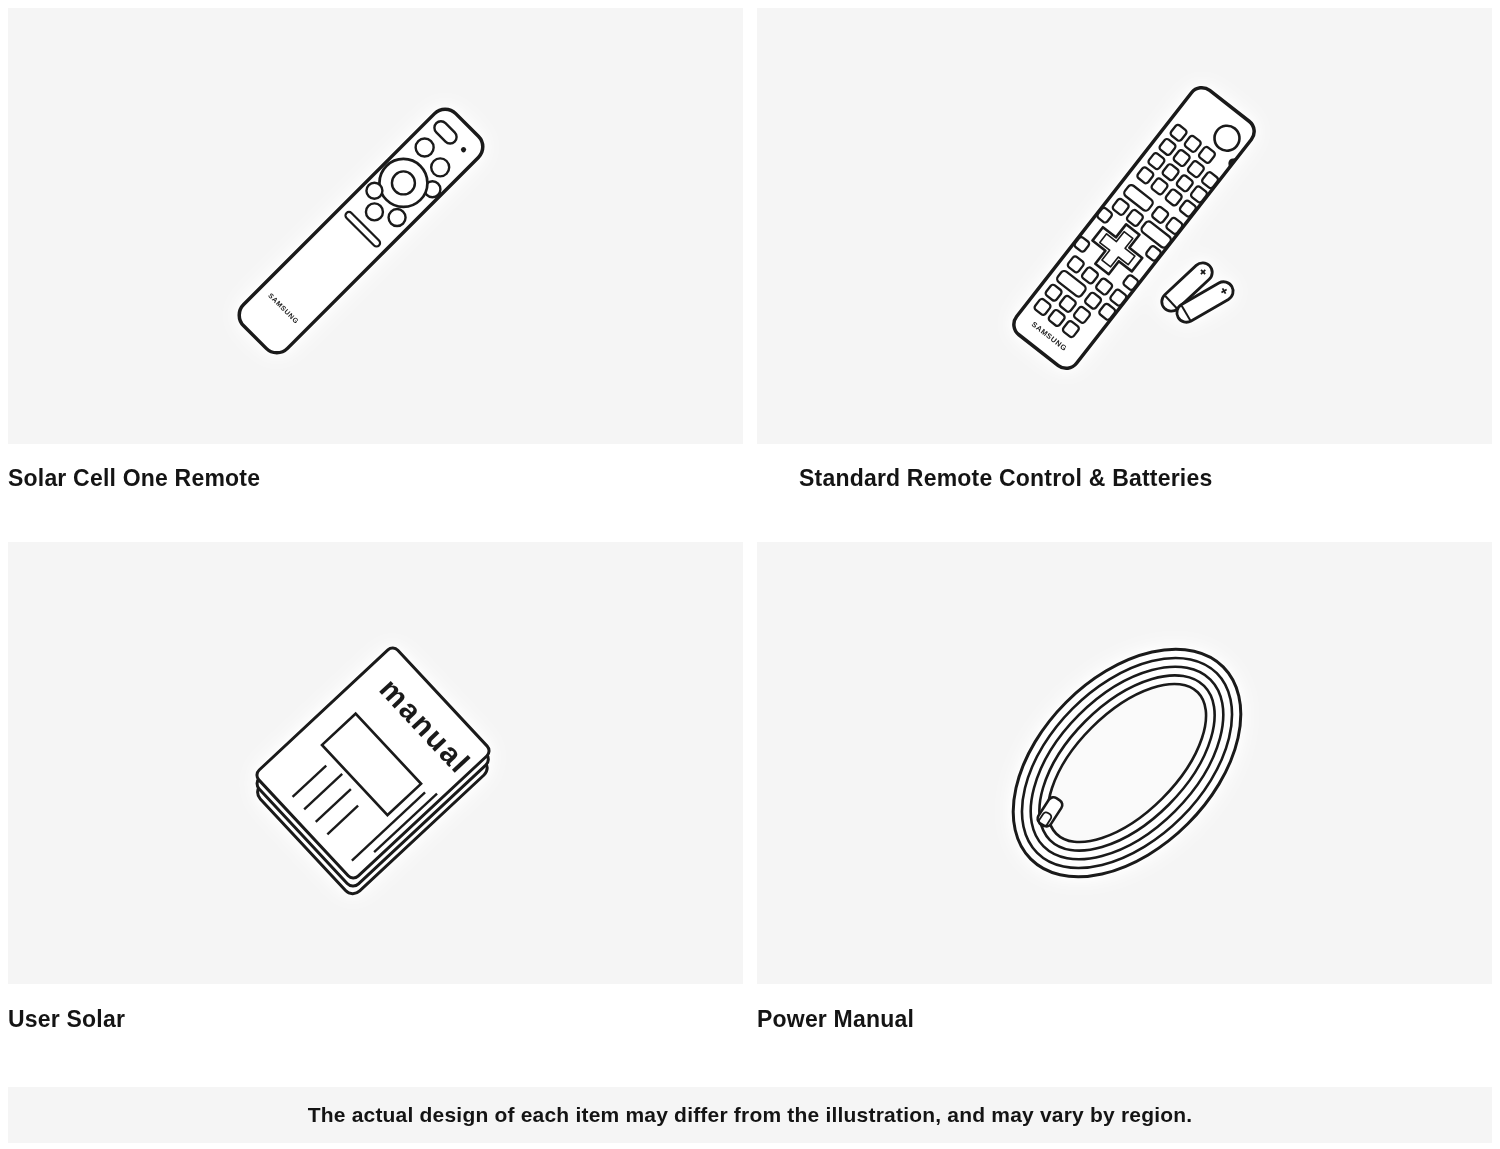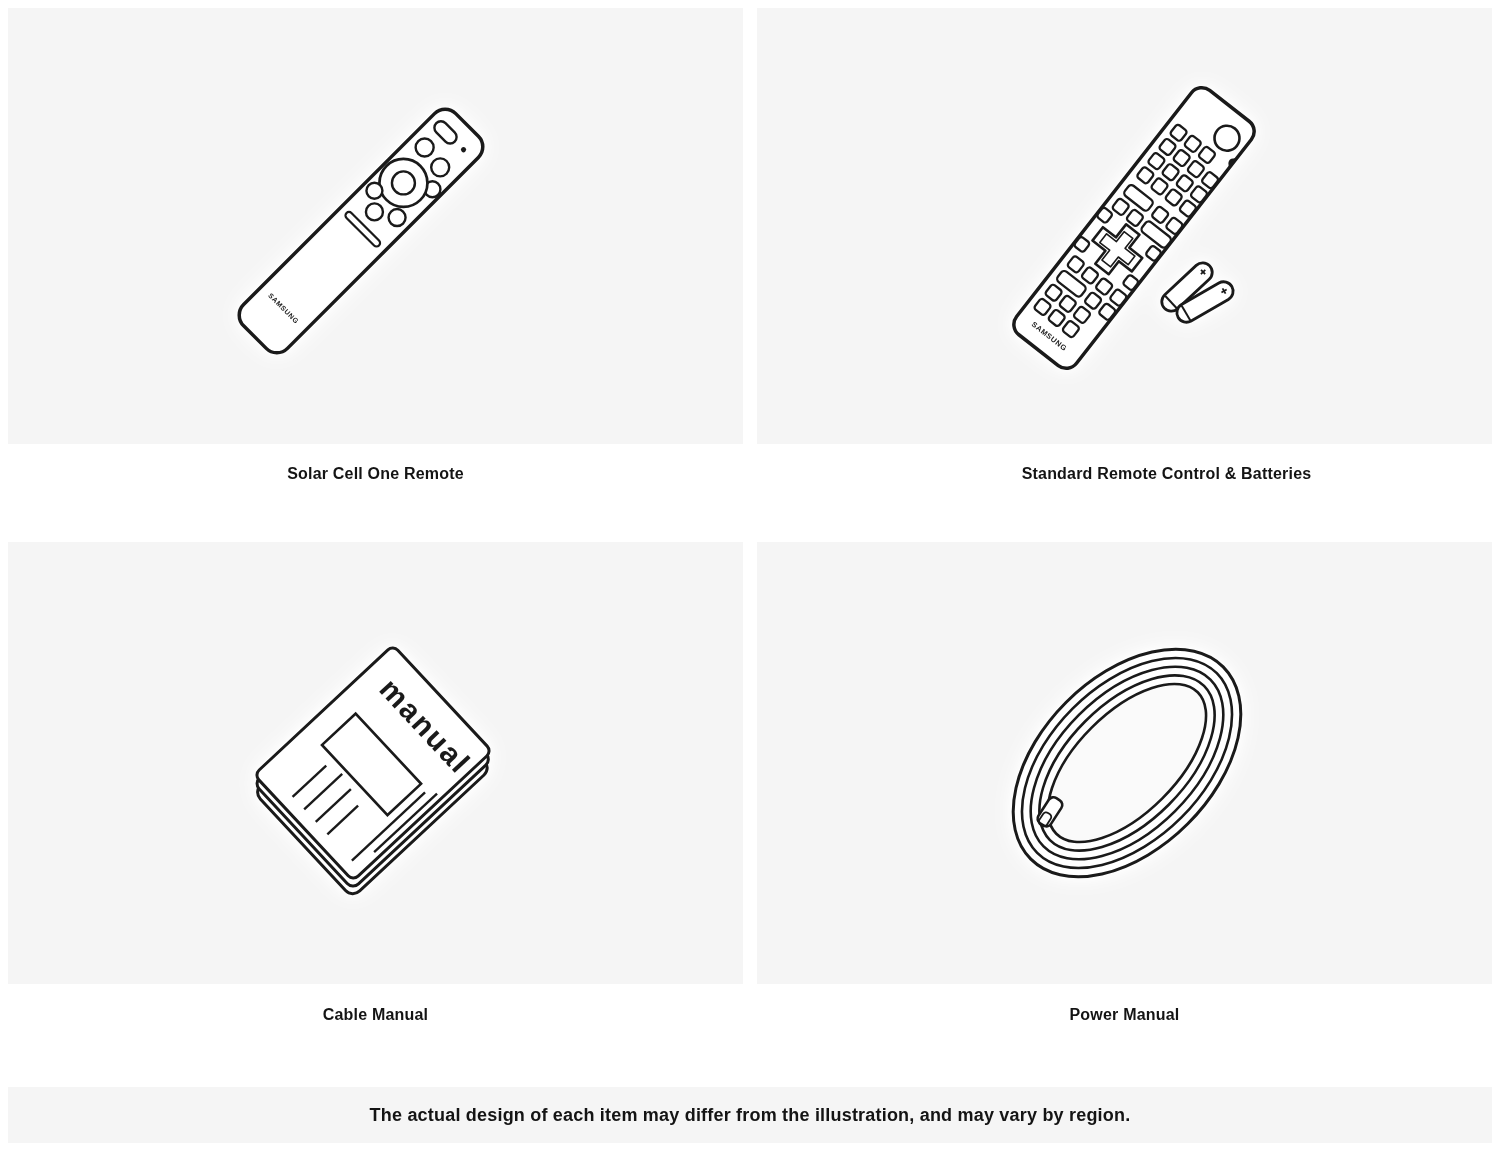--- a/index.html
+++ b/index.html
@@ -1,25 +1,25 @@
 <!DOCTYPE html>
 <html><head>
 <meta charset="utf-8">
 <style>
   html,body{margin:0;padding:0;background:#ffffff;}
   body{width:1500px;height:1149px;position:relative;overflow:hidden;
        font-family:"Liberation Sans",sans-serif;}
   .panel{position:absolute;background:#f5f5f5;}
   .panel svg{position:absolute;left:0;top:0;
        filter:drop-shadow(0 0 5px #fff) drop-shadow(0 0 12px #fff);}
-  .cell-label{position:absolute;text-align:center;
-       font-weight:700;font-size:16px;color:#141414;letter-spacing:.2px;}
+  .cell-label{position:absolute;
+       font-weight:700;font-size:23px;color:#141414;letter-spacing:.2px;}
   .footer-band{position:absolute;left:8px;top:1087px;width:1484px;height:56px;
        background:#f5f5f5;display:flex;align-items:center;justify-content:center;}
-  .footer-text{font-weight:700;font-size:18px;color:#141414;letter-spacing:.2px;}
+  .footer-text{font-weight:700;font-size:21px;color:#141414;letter-spacing:.2px;}
   .ln{stroke:#1a1a1a;fill:none;}
   .wf{stroke:#1a1a1a;fill:#ffffff;}
   .bk{fill:#1a1a1a;stroke:none;}
   text.illus-txt{fill:#1a1a1a;font-family:"Liberation Sans",sans-serif;font-weight:700;}
 </style>
 </head>
 <body>
 
 <div class="panel" style="left:8px;top:8px;width:735px;height:436px;">
   <svg width="735" height="436" viewBox="0 0 735 436">
@@ -147,18 +147,18 @@
       <ellipse class="ln" cx="0" cy="0" rx="109" ry="59" stroke-width="2.6"></ellipse>
       <ellipse cx="0" cy="0" rx="100" ry="50" fill="#fafafa" stroke="#1a1a1a" stroke-width="2.6"></ellipse>
       <g transform="translate(-89,-20) rotate(-12)">
         <rect class="wf" x="-15" y="-7.5" width="30" height="15" rx="5.5" stroke-width="2.6"></rect>
         <rect class="ln" x="-16" y="-4.5" width="14" height="9" rx="3.5" stroke-width="1.8"></rect>
       </g>
     </g>
   </svg>
 </div>
 
-<div class="cell-label" style="left:8px;top:1006px;width:735px;">Cable Manual</div>
+<div class="cell-label" style="left:8px;top:1006px;width:735px;">User Solar</div>
 <div class="cell-label" style="left:757px;top:1006px;width:735px;">Power Manual</div>
 
 <div class="footer-band">
   <span class="footer-text">The actual design of each item may differ from the illustration, and may vary by region.</span>
 </div>
 
 </body></html>

